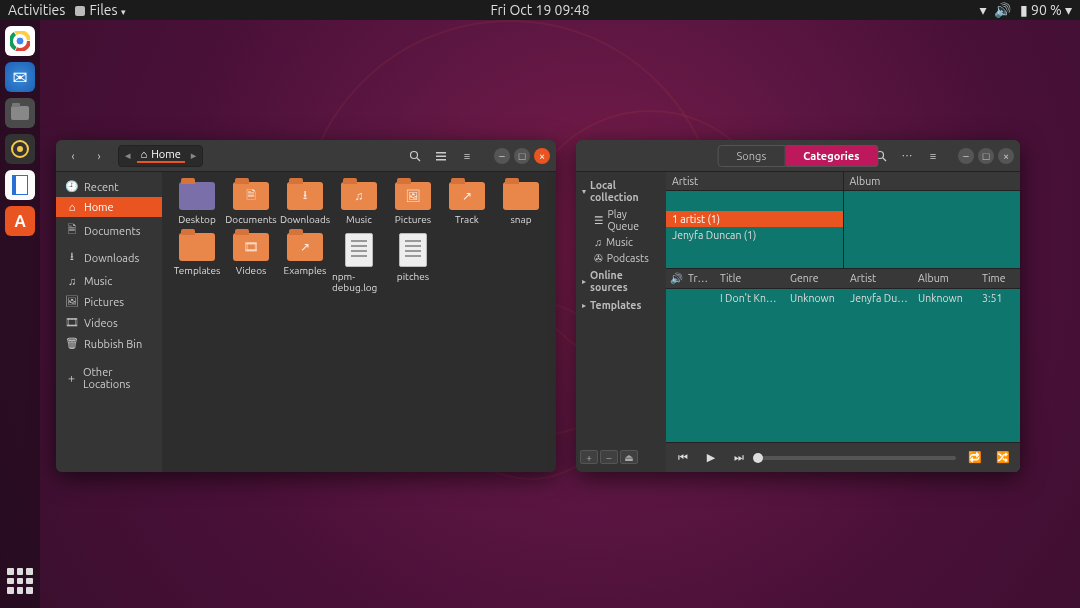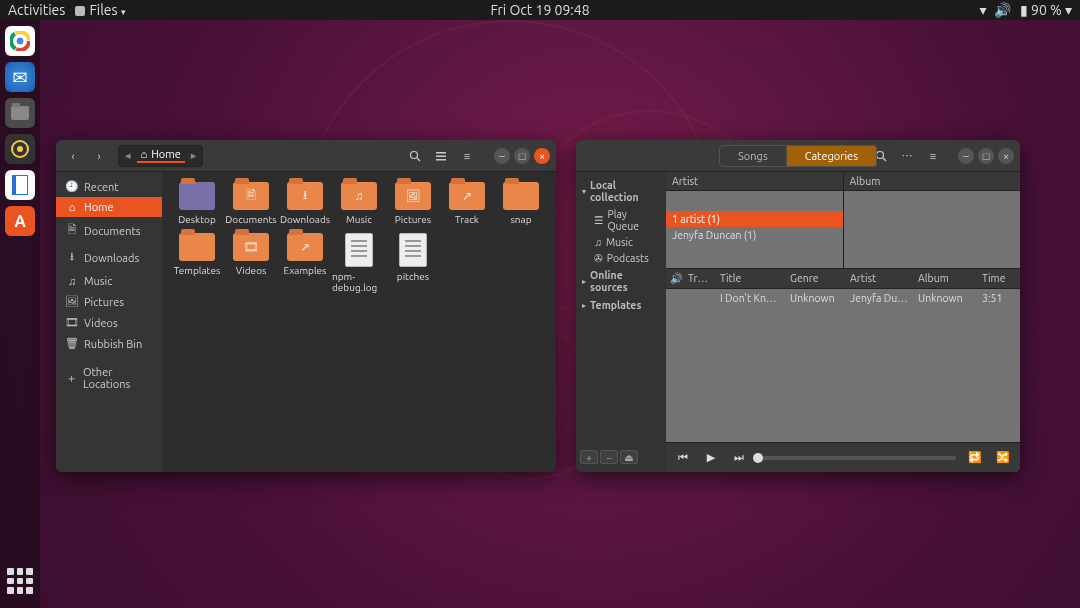--- a/index.html
+++ b/index.html
@@ -108,32 +108,32 @@
 
 .music-window { left: 576px; top: 140px; width: 444px; height: 332px; }
 .music-titlebar { justify-content: flex-start; }
 .music-tabs { display: flex; gap: 0; margin: 0 auto; position: absolute; left: 50%; transform: translateX(-50%); }
 .music-tab {
   padding: 4px 18px; font-size: 11px; color: #bbb; border: 1px solid #555;
   background: #3a3a3a;
 }
 .music-tab:first-child { border-radius: 4px 0 0 4px; }
 .music-tab:last-child { border-radius: 0 4px 4px 0; border-left: none; }
-.music-tab.active { background: #a16207; color: #fff; }
+.music-tab.active { background: #be185d; color: #fff; font-weight: bold; }
 .music-body { display: flex; flex: 1; min-height: 0; }
 .music-sidebar {
   width: 90px; background: #333; padding: 4px 0; font-size: 10.5px;
   display: flex; flex-direction: column;
 }
 .ms-group { color: #bbb; padding: 3px 6px; display: flex; align-items: center; gap: 4px; }
 .ms-group .tri { font-size: 8px; }
 .ms-item { color: #ccc; padding: 2px 6px 2px 18px; display: flex; align-items: center; gap: 4px; }
 .ms-bottom { margin-top: auto; display: flex; gap: 2px; padding: 4px; }
 .ms-bottom .sq { width: 18px; height: 14px; background: #404040; border: 1px solid #555; border-radius: 2px; display:flex; align-items:center; justify-content:center; font-size:10px; color:#aaa;}
-.music-main { flex: 1; display: flex; flex-direction: column; background: #737373; }
+.music-main { flex: 1; display: flex; flex-direction: column; background: #0f766e; }
 .browse-row { display: flex; height: 96px; }
 .browse-col { flex: 1; display: flex; flex-direction: column; border-right: 1px solid #222; }
 .browse-col:last-child { border-right: none; }
 .browse-head { background: #383838; padding: 3px 6px; font-size: 10.5px; color: #ccc; border-bottom: 1px solid #222; }
 .browse-item { padding: 2px 6px; font-size: 10.5px; }
 .browse-item.sel { background: #e95420; color: #fff; margin-top: 20px; }
 .track-table { flex: 1; display: flex; flex-direction: column; }
 .track-head, .track-row { display: grid; grid-template-columns: 18px 32px 70px 60px 68px 64px 40px; font-size: 10.5px; }
 .track-head { background: #383838; color: #ccc; border-top: 1px solid #222; border-bottom: 1px solid #222; }
 .track-head > div, .track-row > div { padding: 3px 4px; white-space: nowrap; overflow: hidden; text-overflow: ellipsis; }

